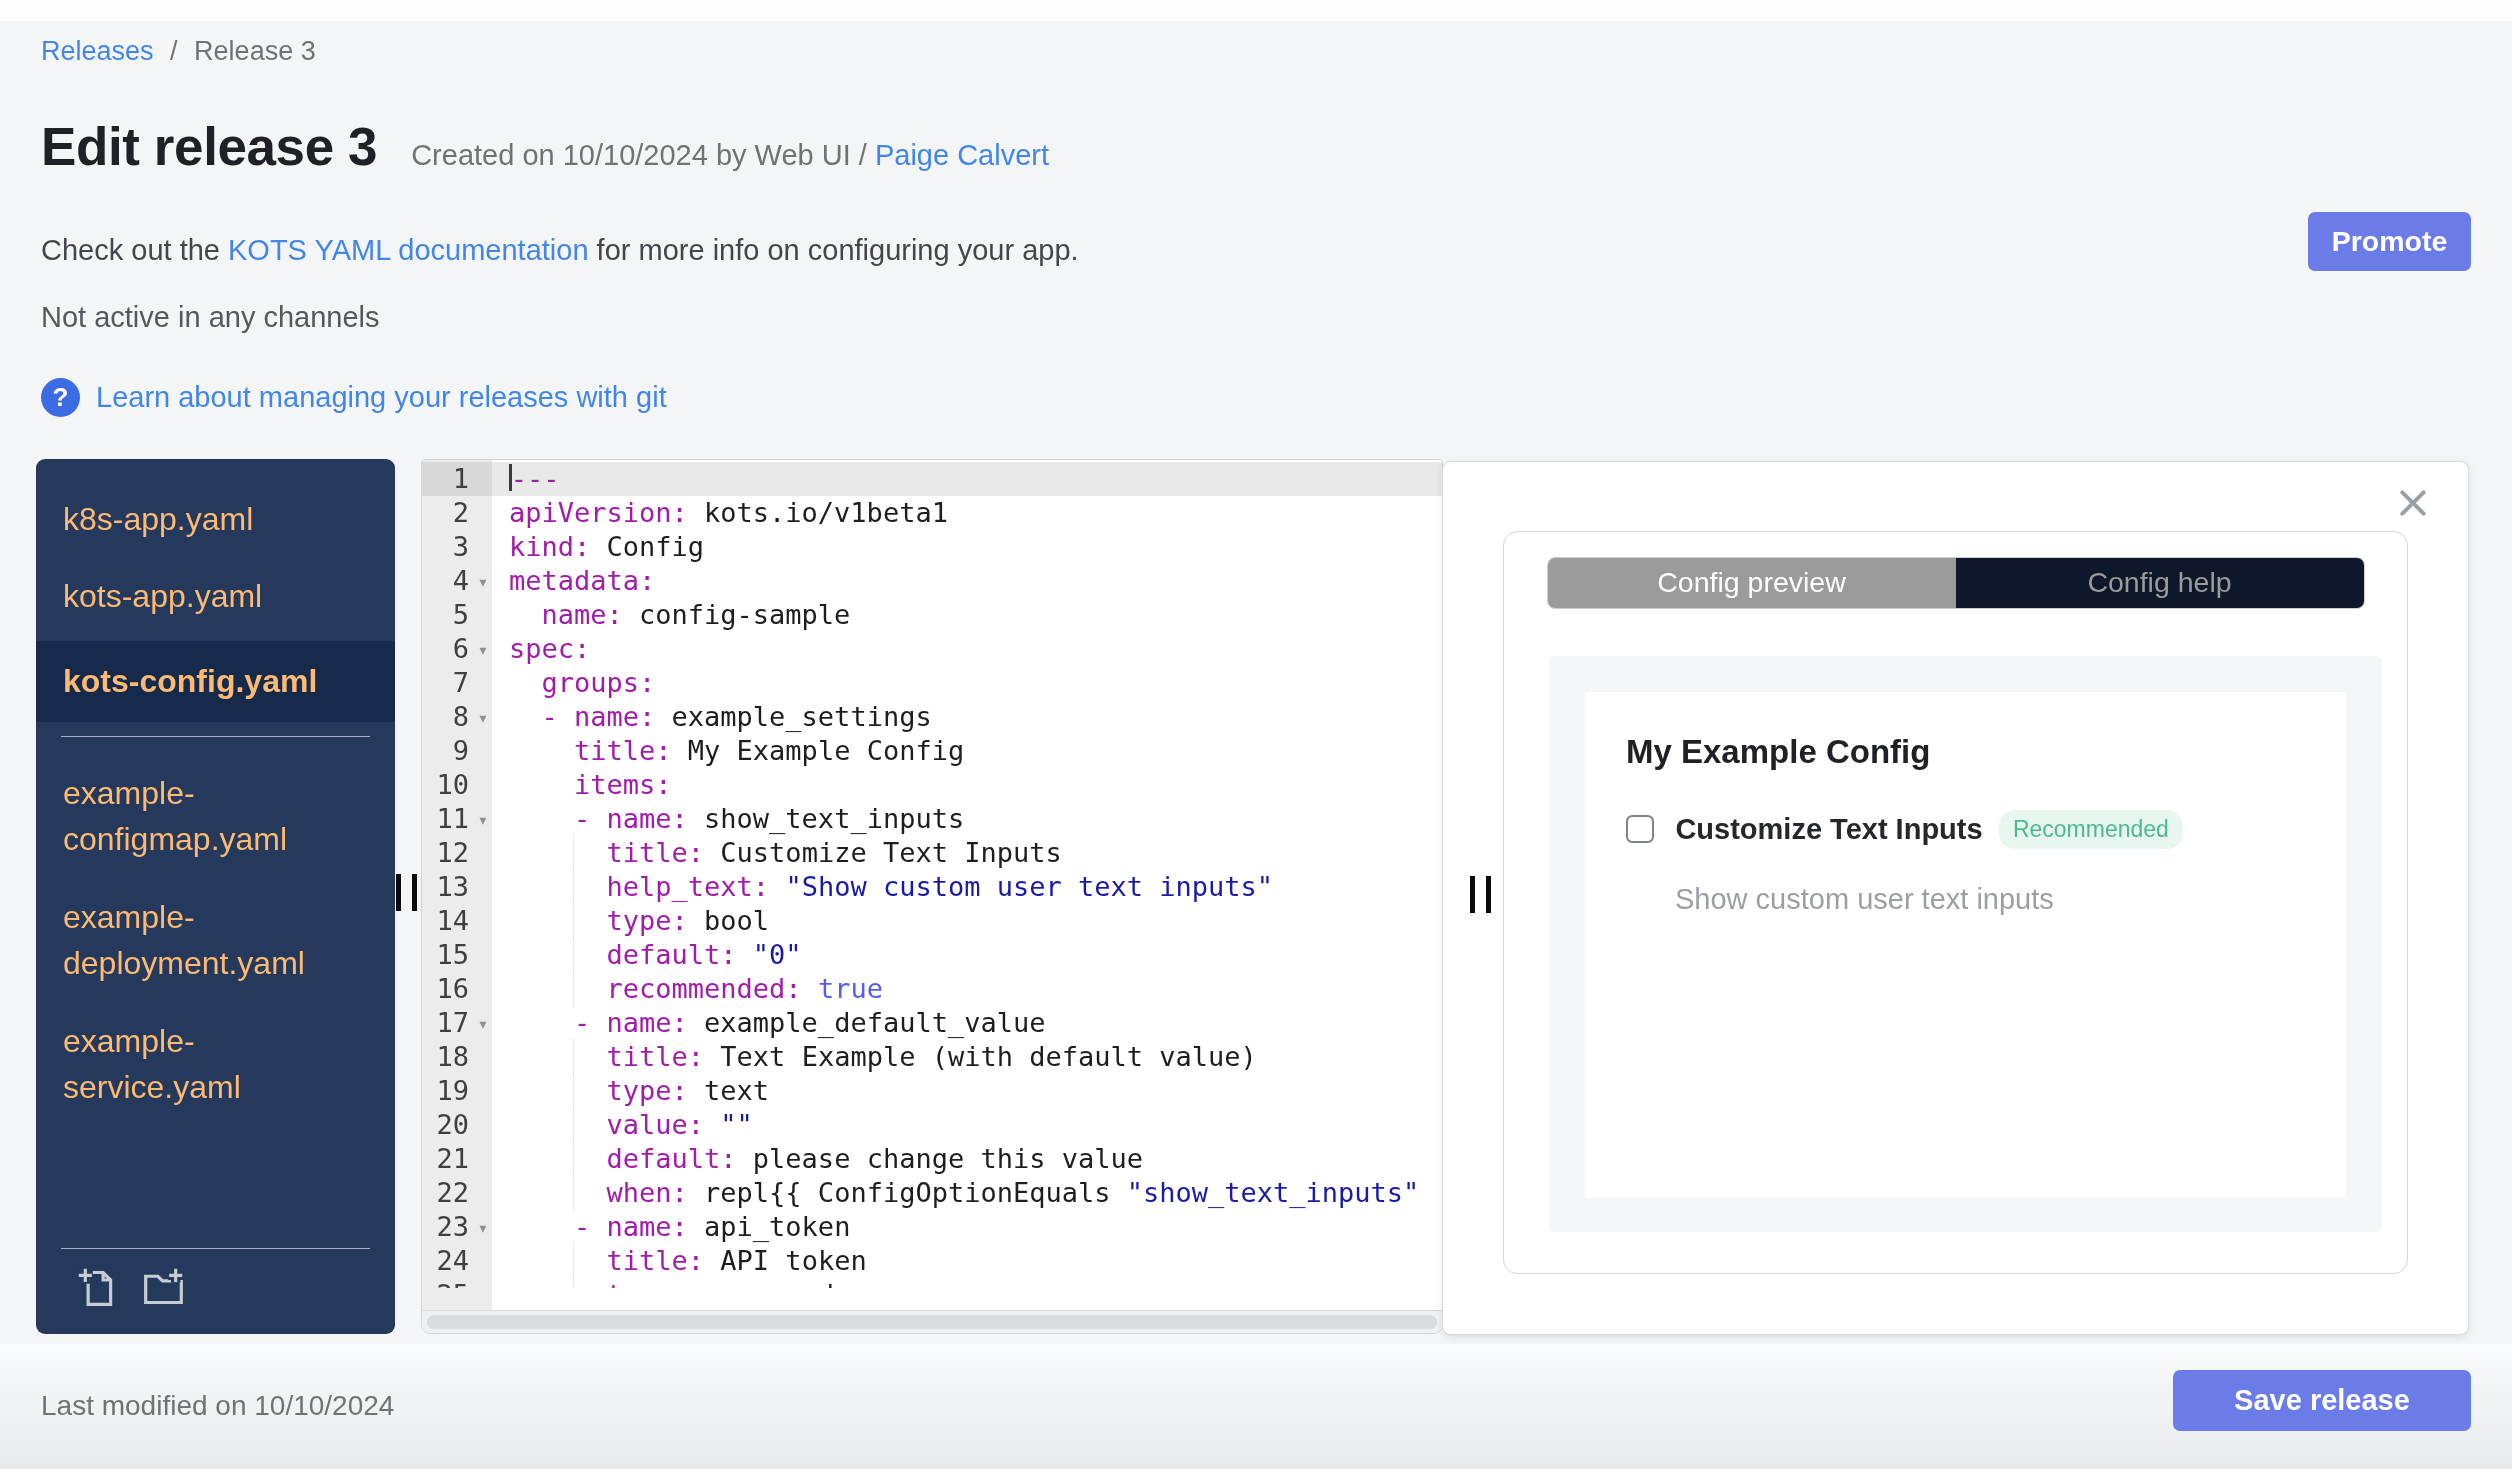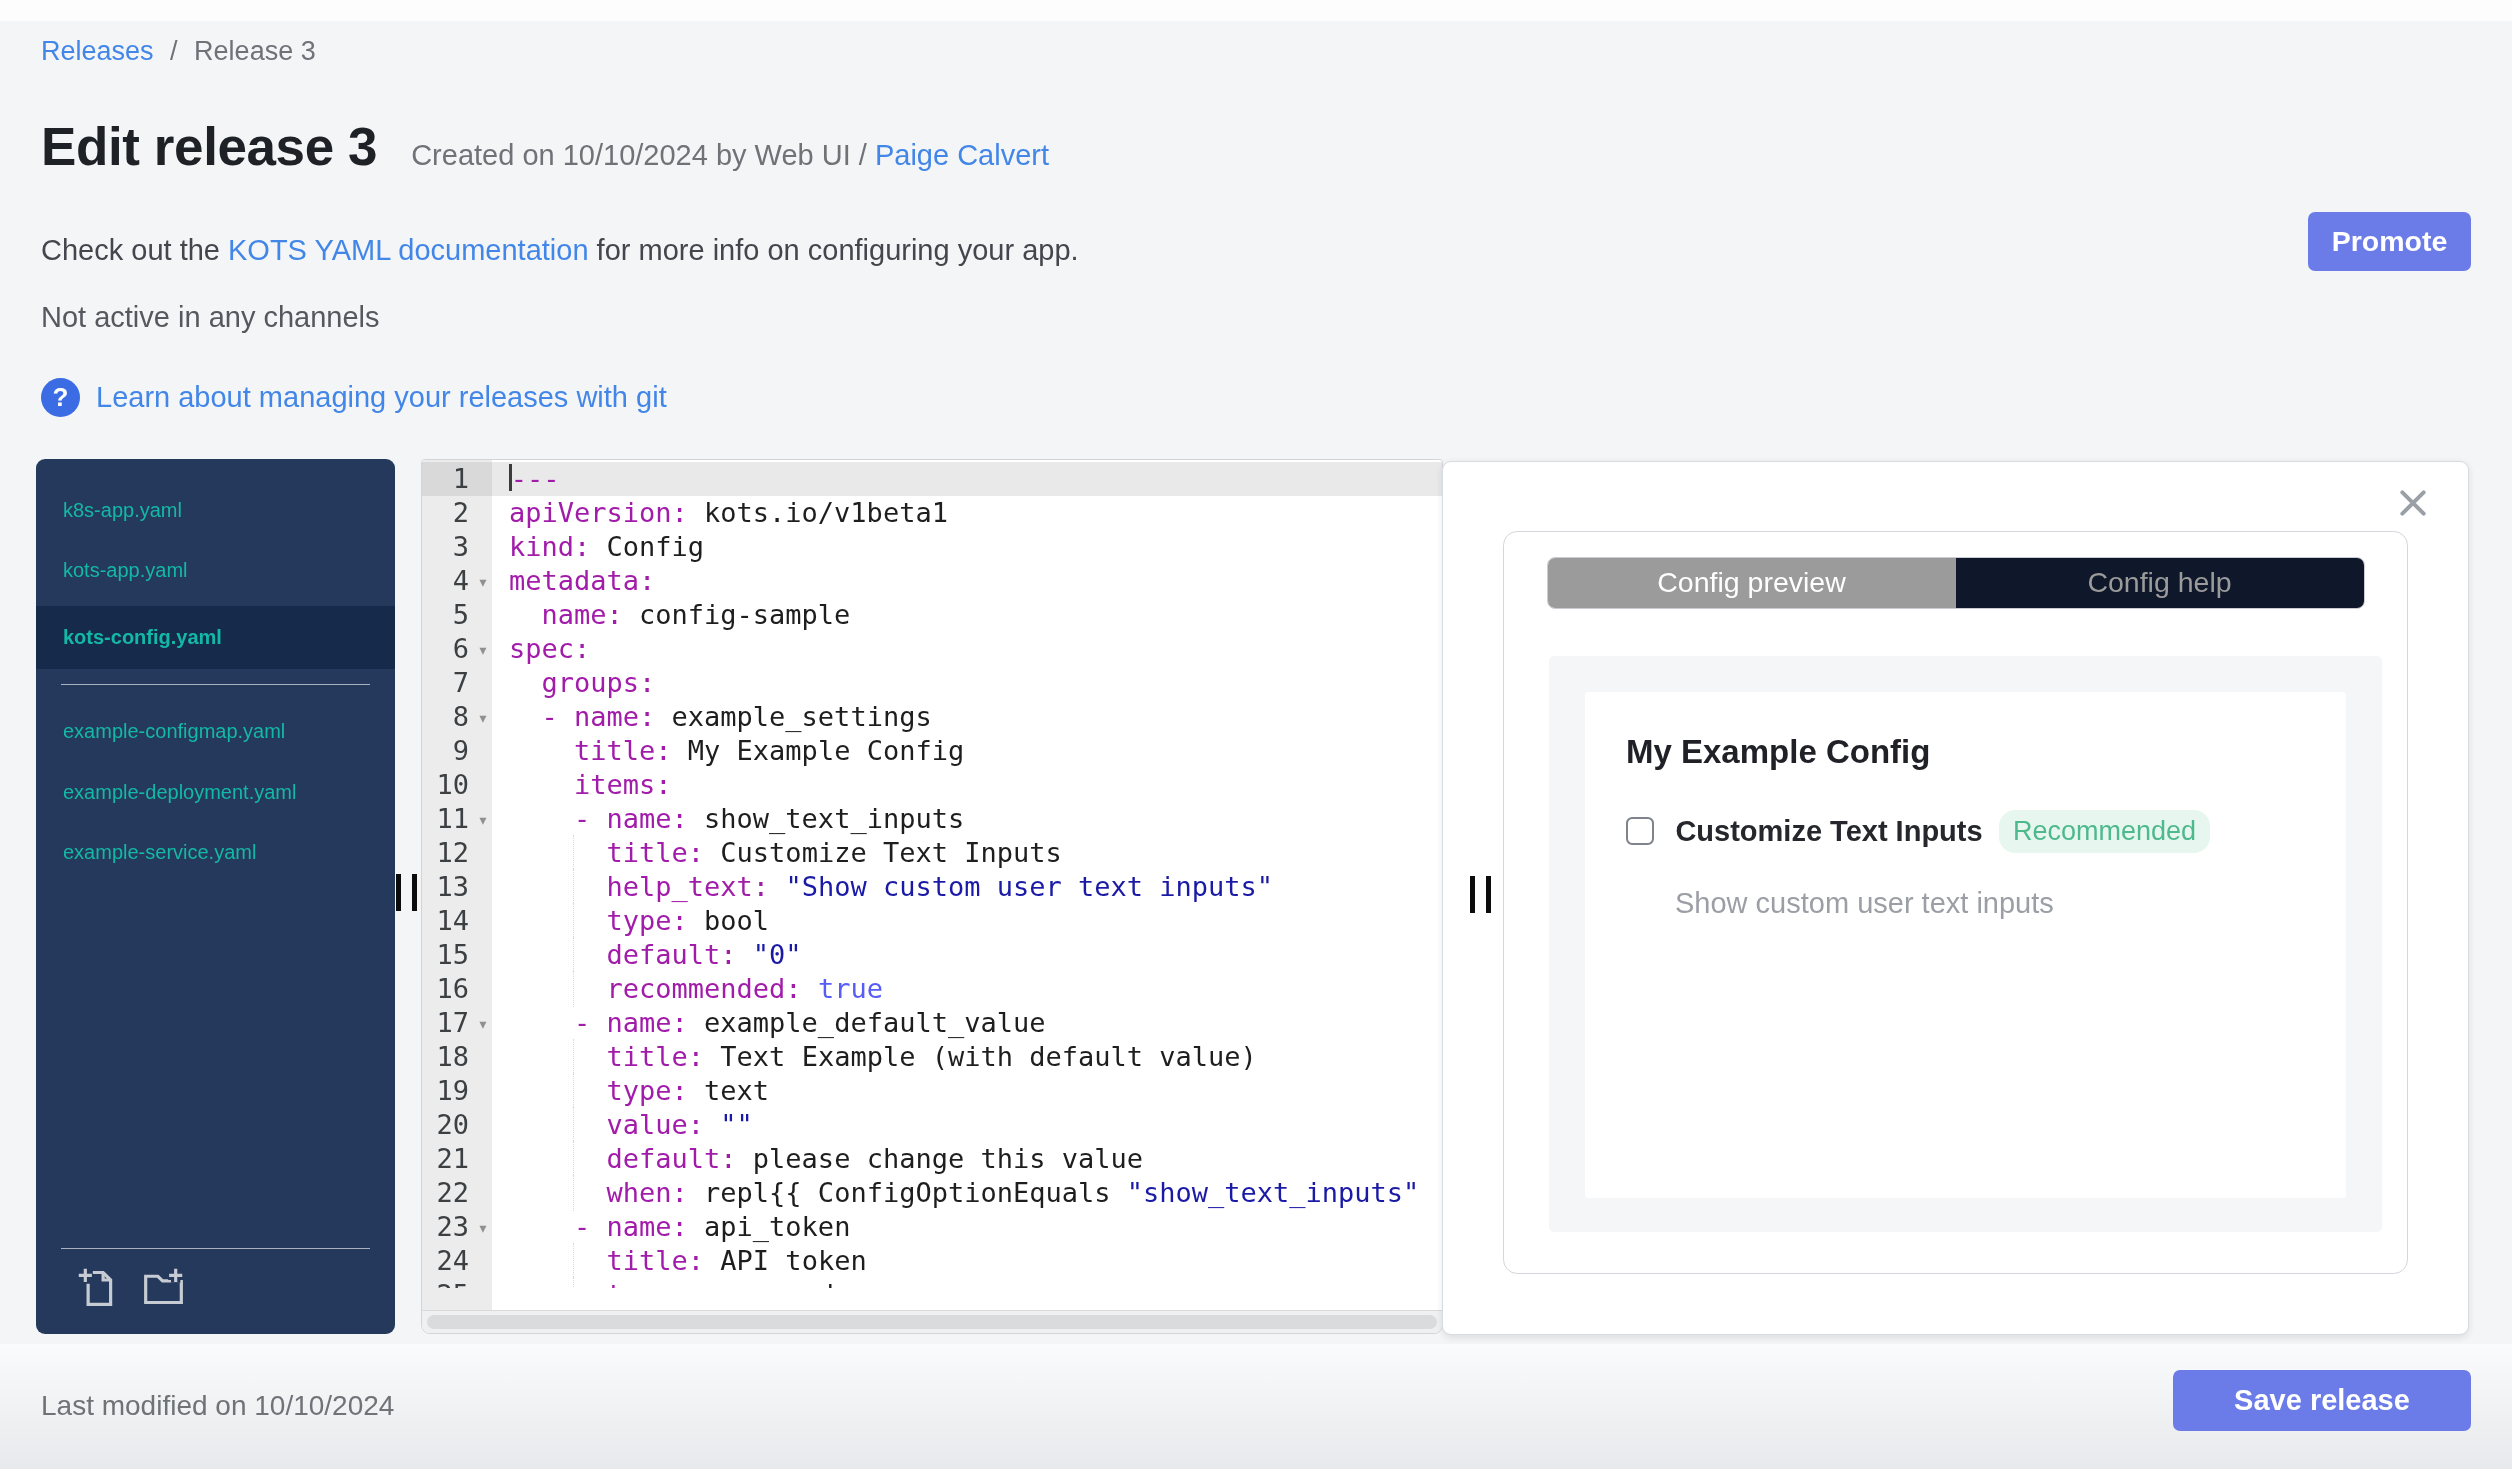--- a/index.html
+++ b/index.html
@@ -39,21 +39,21 @@
 
   
   .main { position:absolute; left:0; top:459px; width:2512px; height:875px; }
 
   
   .sidebar {
     position:absolute; left:36px; top:0; width:359px; height:875px;
     background:#24395b; border-radius:9px; padding-top:27px; overflow:hidden;
   }
   .sb-item {
-    color:#14b8a6; font-size:20px; line-height:1.45; padding:9.8px 27px;
+    color:#fdba74; font-size:32px; line-height:1.45; padding:9.8px 27px;
     margin-bottom:11.6px; cursor:pointer; overflow-wrap:break-word;
   }
   .sb-item.selected { background:#162a4c; font-weight:bold; padding:17px 27px; margin-bottom:0; }
   .sb-divider { border-top:1.8px solid #a8b1bf; margin:14.3px 25px 23px 25px; }
   .sb-bottom { position:absolute; bottom:0; left:0; right:0; }
   .sb-bottom .sb-divider { margin:0 25px; }
   .sb-icons { display:flex; gap:21.4px; padding:16px 0 21.4px 39px; }
   .sb-icons svg { cursor:pointer; }
 
   
@@ -120,21 +120,21 @@
     border-radius:3.6px; padding:41px 0 0 41px;
   }
   .cfg-title { font-size:33px; font-weight:bold; color:#1f2126; }
   .cfg-row { margin-top:39px; display:flex; align-items:center; }
   .checkbox {
     flex:none; width:28px; height:28px; border:2.2px solid #7f838c; border-radius:6.2px;
     background:#fff; cursor:pointer;
   }
   .cfg-label { margin-left:21.4px; font-size:29px; font-weight:bold; color:#25272c; }
   .badge {
-    margin-left:16px; font-size:27px; color:#4db98c; background:#e7f7ef;
+    margin-left:16px; font-size:23px; color:#4db98c; background:#e7f7ef;
     padding:6.2px 14.3px; border-radius:16px;
   }
   .cfg-help { margin-top:34px; margin-left:49px; font-size:29px; color:#9b9ea5; }
 
   
   .footerstrip {
     position:absolute; left:0; top:1344px; width:2512px; height:125px;
     background:linear-gradient(180deg,#fafbfc,#e7e9ec);
   }
   .lastmod { position:absolute; left:41px; top:46px; font-size:28px; color:#6f7277; }

